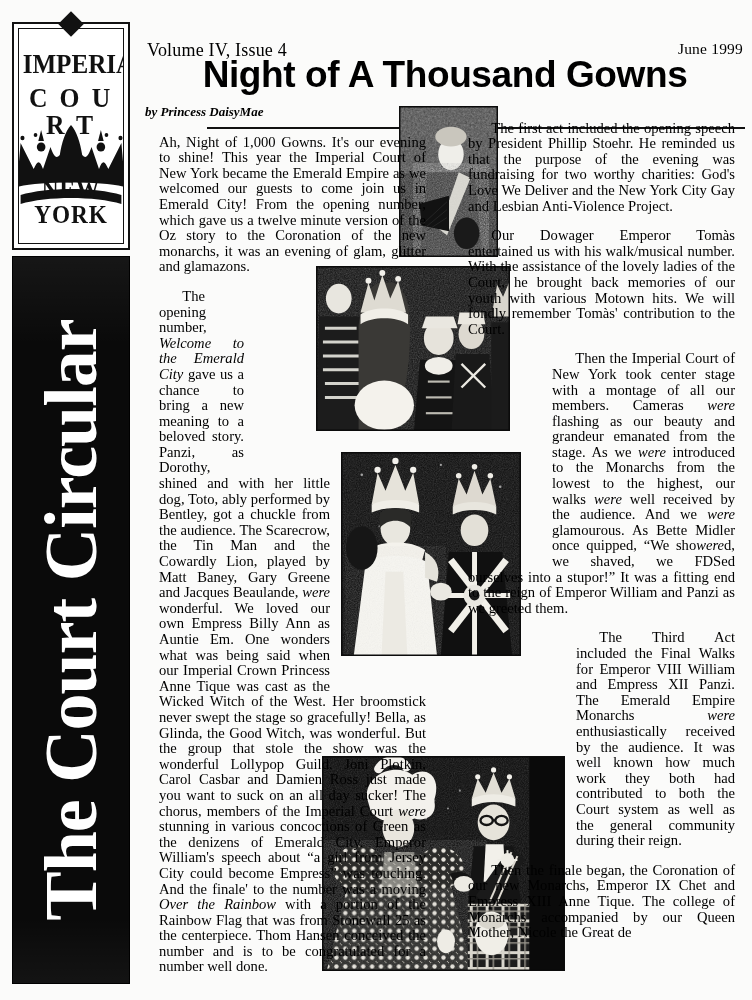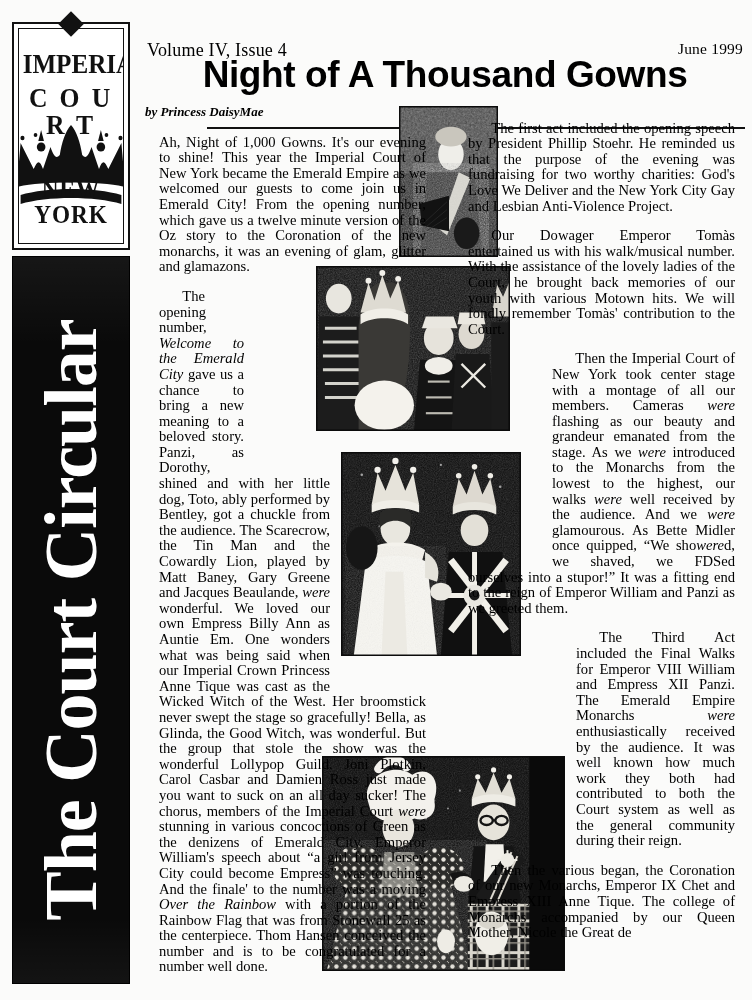--- a/index.html
+++ b/index.html
@@ -440,17 +440,17 @@
 
   <div id="article">
     <div class="byline">by Princess DaisyMae</div>
     <div class="cols" id="colwrap">
         <p class="noind">Ah, Night of 1,000 Gowns. It's our evening to shine!  This year the Imperial Court of New York became the Emerald Empire as we welcomed our guests to come join us in Emerald City!  From the opening number, which gave us a twelve minute version of the Oz story to the Coronation of the new monarchs, it was an evening of glam, glitter and glamazons.</p>
         <p><span style="float: right; width: 96px; height: 212px; margin-top: 188px;"></span><span style="float: right; width: 86px; height: 178px; margin-top: 2px;"></span>The opening number, <em>Welcome to the Emerald City</em> gave us a chance to bring a new meaning to a beloved story.  Panzi, as Dorothy, shined and with her little dog, Toto, ably performed by Bentley, got a chuckle from the audience.  The Scarecrow, the Tin Man and the Cowardly Lion, played by Matt Baney, Gary Greene and Jacques Beaulande, <em>were</em> wonderful.  We loved our own Empress Billy Ann as Auntie Em.  One wonders what was being said when our Imperial Crown Princess Anne Tique was cast as the Wicked Witch of the West.  Her broomstick never swept the stage so gracefully!  Bella, as Glinda, the Good Witch, was wonderful.  But the group that stole the show was the wonderful Lollypop Guild.  Joni Plotkin, Carol Casbar and Damien Ross just made you want to suck on an all day sucker!  The chorus, members of the Imperial Court <em>were</em> stunning in various concoctions of Green as the denizens of Emerald City.  Emperor William's speech about “a girl from Jersey City could become Empress” was touching.  And the finale' to the number was a moving <em>Over the Rainbow</em> with a portion of the Rainbow Flag that was from Stonewall 25 as the centerpiece.  Thom Hansen conceived the number and is to be congratulated for a number well done.</p>
         <p>The first act included the opening speech by President Phillip Stoehr.  He reminded us that the purpose of the evening was fundraising for two worthy charities:  God's Love We Deliver and the New York City Gay and Lesbian Anti-Violence Project.<span style="float: right; width: 1px; height: 1px; margin-top: 0px;"></span></p>
         <p>Our Dowager Emperor Tomàs entertained us with his walk/musical number.  With the assistance of the lovely ladies of the Court, he brought back memories of our youth with various Motown hits.  We will fondly remember Tomàs' contribution to the Court.</p>
         <p><span style="float: left; width: 84px; height: 208px; margin-top: 0px;"></span>Then the Imperial Court of New York took center stage with a montage of all our members.  Cameras <em>were</em> flashing as our beauty and grandeur emanated from the stage.  As we <em>were</em> introduced to the Monarchs from the lowest to the highest, our walks <em>were</em> well received by the audience.  And we <em>were</em> glamourous.  As Bette Midler once quipped, “We sho<em>were</em>d, we shaved, we FDSed ourselves into a stupor!”  It was a fitting end to the reign of Emperor William and Panzi as we greeted them.</p>
         <p><span style="float: left; width: 108px; height: 196px; margin-top: 18px;"></span>The Third Act included the Final Walks for Emperor VIII William and Empress XII Panzi.  The Emerald Empire Monarchs <em>were</em> enthusiastically received by the audience.  It was well known how much work they both had contributed to both the Court system as well as the general community during their reign.</p>
-        <p>Then the various began, the Coronation of our new Monarchs, Emperor IX Chet and Empress XIII Anne Tique.  The college of Monarchs accompanied by our Queen Mother, Nicole the Great de</p>
+        <p>Then the finale began, the Coronation of our new Monarchs, Emperor IX Chet and Empress XIII Anne Tique.  The college of Monarchs accompanied by our Queen Mother, Nicole the Great de</p>
       </div>
   </div>
 
 </div>
 
 </body></html>

